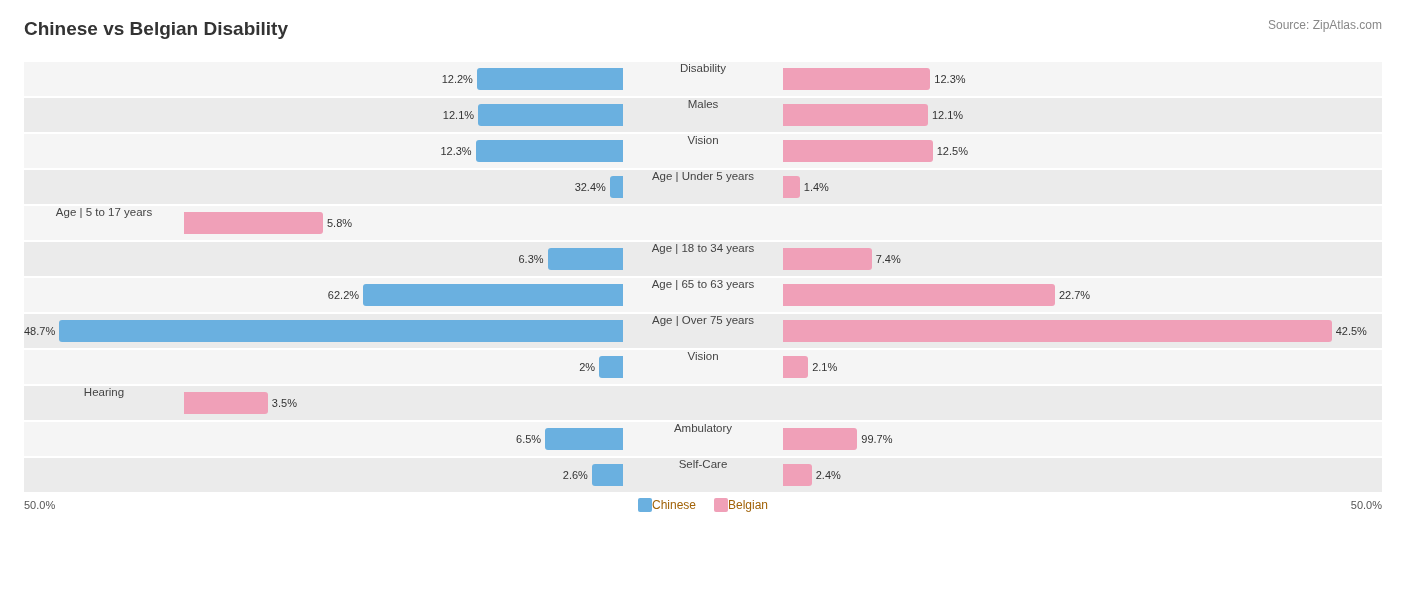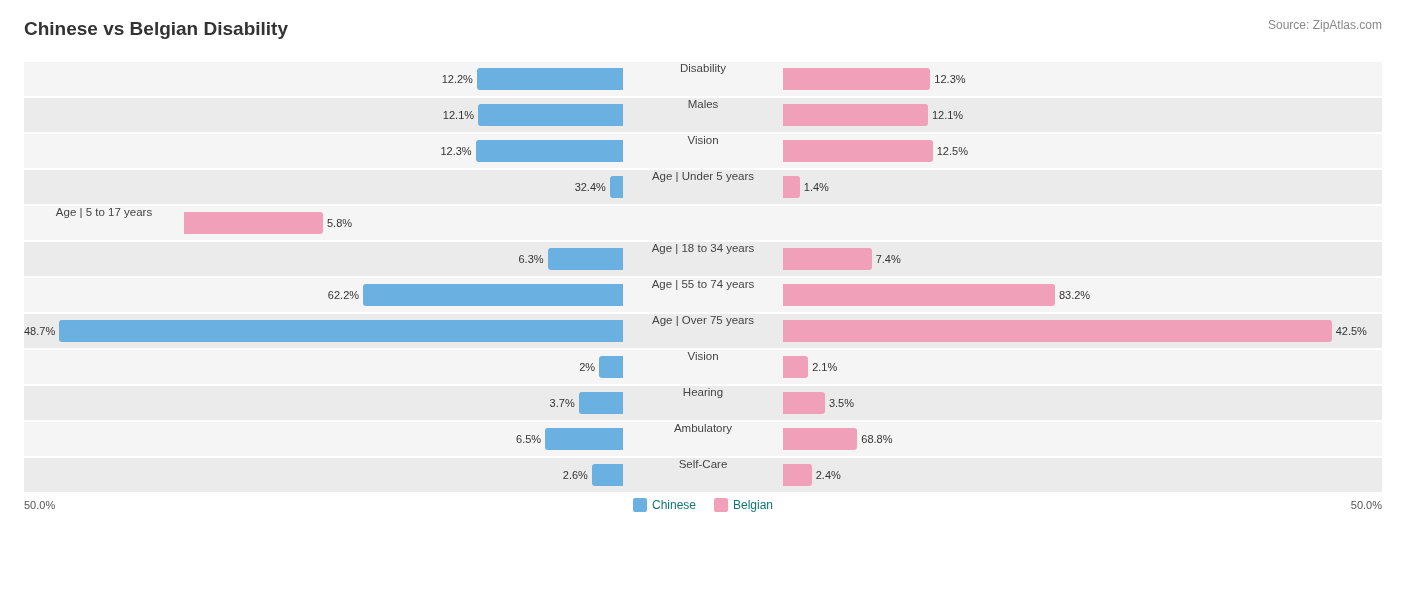--- a/index.html
+++ b/index.html
@@ -125,23 +125,22 @@
       color: #555;
     }
     .legend {
       display: flex;
       gap: 18px;
       align-items: center;
     }
     .legend-item {
       display: flex;
       align-items: flex-start;
-      gap: 5px;
       font-size: 12px;
-      color: #0f766e;
+      color: #a16207;
     }
     .legend-box {
       width: 14px;
       height: 14px;
       border-radius: 2px;
     }
     .blue-box { background: #6ab0e0; }
     .pink-box { background: #f0a0b8; }
   </style>
 </head>
@@ -225,24 +224,24 @@
         <span class="val-outside-right">7.4%</span>
       </div>
     </div>
   </div>
       <div class="bar-row">
     <div class="bar-inner">
       <div class="left-section">
         <span class="val-outside-left">62.2%</span>
         <div class="bar-blue" style="width: 43.4%;"></div>
       </div>
-      <div class="center-label">Age | 55 to 74 years</div>
+      <div class="center-label">Age | 65 to 63 years</div>
       <div class="right-section">
         <div class="bar-pink" style="width: 45.4%;"></div>
-        <span class="val-outside-right">83.2%</span>
+        <span class="val-outside-right">22.7%</span>
       </div>
     </div>
   </div>
       <div class="bar-row">
     <div class="bar-inner">
       <div class="left-section">
         <span class="val-outside-left">48.7%</span>
         <div class="bar-blue" style="width: 97.4%;"></div>
       </div>
       <div class="center-label">Age | Over 75 years</div>
@@ -260,41 +259,37 @@
       </div>
       <div class="center-label">Vision</div>
       <div class="right-section">
         <div class="bar-pink" style="width: 4.2%;"></div>
         <span class="val-outside-right">2.1%</span>
       </div>
     </div>
   </div>
       <div class="bar-row">
     <div class="bar-inner">
-      <div class="left-section">
-        <span class="val-outside-left">3.7%</span>
-        <div class="bar-blue" style="width: 7.400000000000001%;"></div>
-      </div>
       <div class="center-label">Hearing</div>
       <div class="right-section">
         <div class="bar-pink" style="width: 7.000000000000001%;"></div>
         <span class="val-outside-right">3.5%</span>
       </div>
     </div>
   </div>
       <div class="bar-row">
     <div class="bar-inner">
       <div class="left-section">
         <span class="val-outside-left">6.5%</span>
         <div class="bar-blue" style="width: 13%;"></div>
       </div>
       <div class="center-label">Ambulatory</div>
       <div class="right-section">
         <div class="bar-pink" style="width: 12.4%;"></div>
-        <span class="val-outside-right">68.8%</span>
+        <span class="val-outside-right">99.7%</span>
       </div>
     </div>
   </div>
       <div class="bar-row">
     <div class="bar-inner">
       <div class="left-section">
         <span class="val-outside-left">2.6%</span>
         <div class="bar-blue" style="width: 5.2%;"></div>
       </div>
       <div class="center-label">Self-Care</div>

